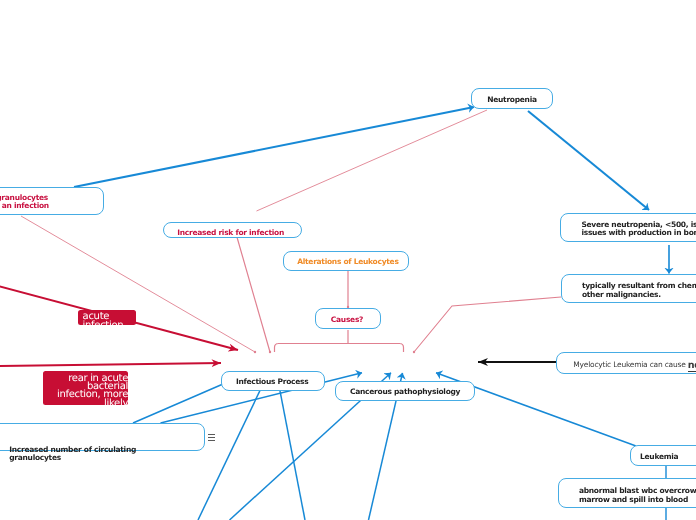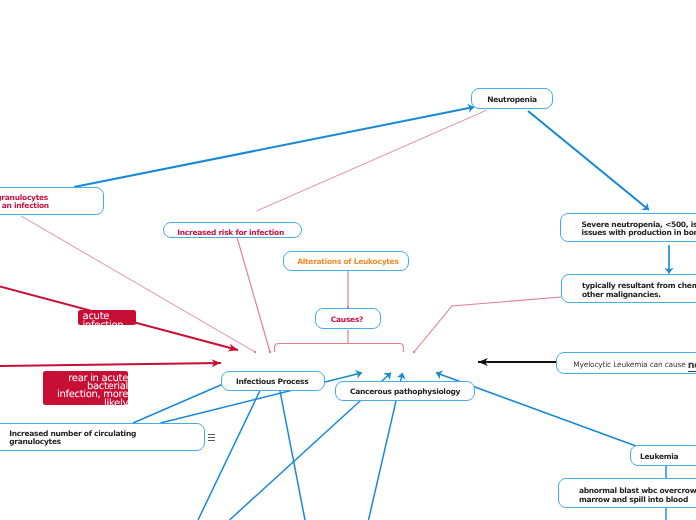--- a/index.html
+++ b/index.html
@@ -107,21 +107,21 @@
     </div>
     <div class="node" style="left: 335px; top: 352px; width: 140px; height: 20px; margin-top: 29px;">
       <div class="t" style="left: 14px; top: 6.2px; color: rgb(34, 34, 34);">
         <span>Cancerous pathophysiology</span>
       </div>
     </div>
     <div class="node" style="left: 556px; top: 352px; width: 206px; height: 22px;">
       <div class="t" style="left: 16.3px; top: 8.2px; color: rgb(59, 59, 59); font-weight: normal; letter-spacing: -0.22px;"><span style="display: inline; text-align: center;">Myelocytic Leukemia can cause </span><b style="text-decoration: none; border-bottom: 1px solid currentcolor; line-height: 7px; position: relative; top: 0.6px; font-weight: bold; letter-spacing: -0.3px; font-size: 9.6px;">neutropenia</b></div>
     </div>
     <div class="node" style="left: -70px; top: 423px; width: 275px; height: 28px;">
-      <div class="t" style="left: 78.2px; top: 6px; color: rgb(34, 34, 34);">
+      <div class="t" style="left: 78.2px; top: 22px; color: rgb(34, 34, 34);">
         <span>Increased number of circulating</span>
         <span>granulocytes</span>
       </div>
     </div>
     <div class="node" style="left: 630px; top: 445px; width: 90px; height: 21px;">
       <div class="t" style="left: 9px; top: 6.9px; color: rgb(34, 34, 34);">
         <span>Leukemia</span>
       </div>
     </div>
     <div class="node" style="left: 558px; top: 478px; width: 190px; height: 29.5px;">

